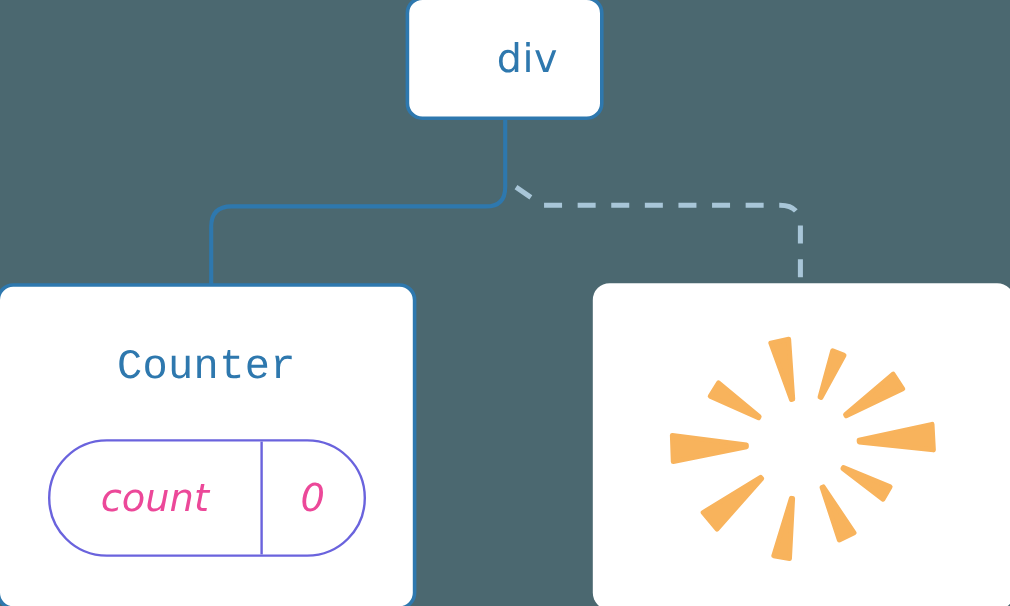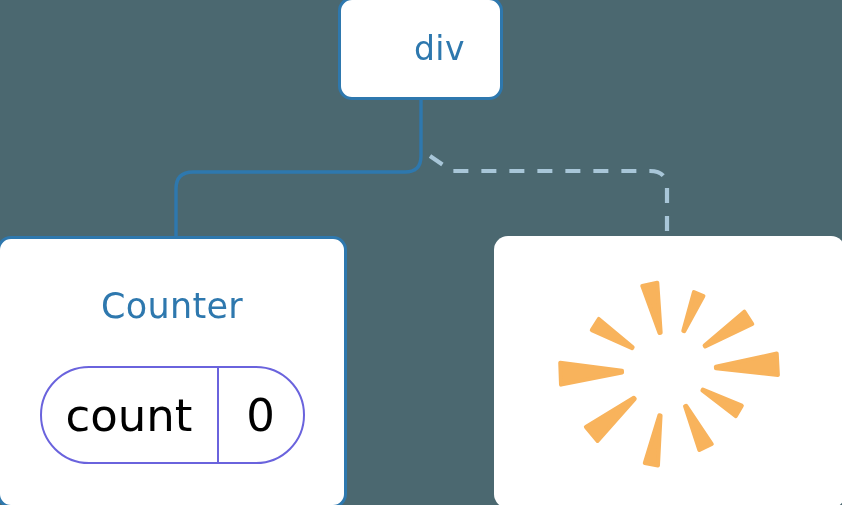--- a/index.html
+++ b/index.html
@@ -66,42 +66,44 @@
     display: flex;
     flex-direction: column;
     align-items: center;
   }
   .card-counter-title {
     margin-top: 50px;
     color: #2e78ae;
     font-size: 35px;
     line-height: 1;
     letter-spacing: 0.3px;
+    font-family: Liberation Mono, monospace;
   }
 
   
   .state-pill {
     margin-top: 42px;
     width: 265px;
     height: 98px;
     border: 2px solid #6a63dd;
     border-radius: 49px;
     box-sizing: border-box;
     display: flex;
     align-items: stretch;
     background: #ffffff;
   }
   .state-key,
   .state-val {
     display: flex;
     align-items: center;
     justify-content: center;
-    color: #000000;
-    font-size: 45px;
+    color: #ec4899;
+    font-size: 32px;
     line-height: 1;
+    font-style: italic;
   }
   .state-key {
     flex: 0 0 175px;
     border-right: 2px solid #6a63dd;
   }
   .state-val {
     flex: 1 1 auto;
   }
 
   

